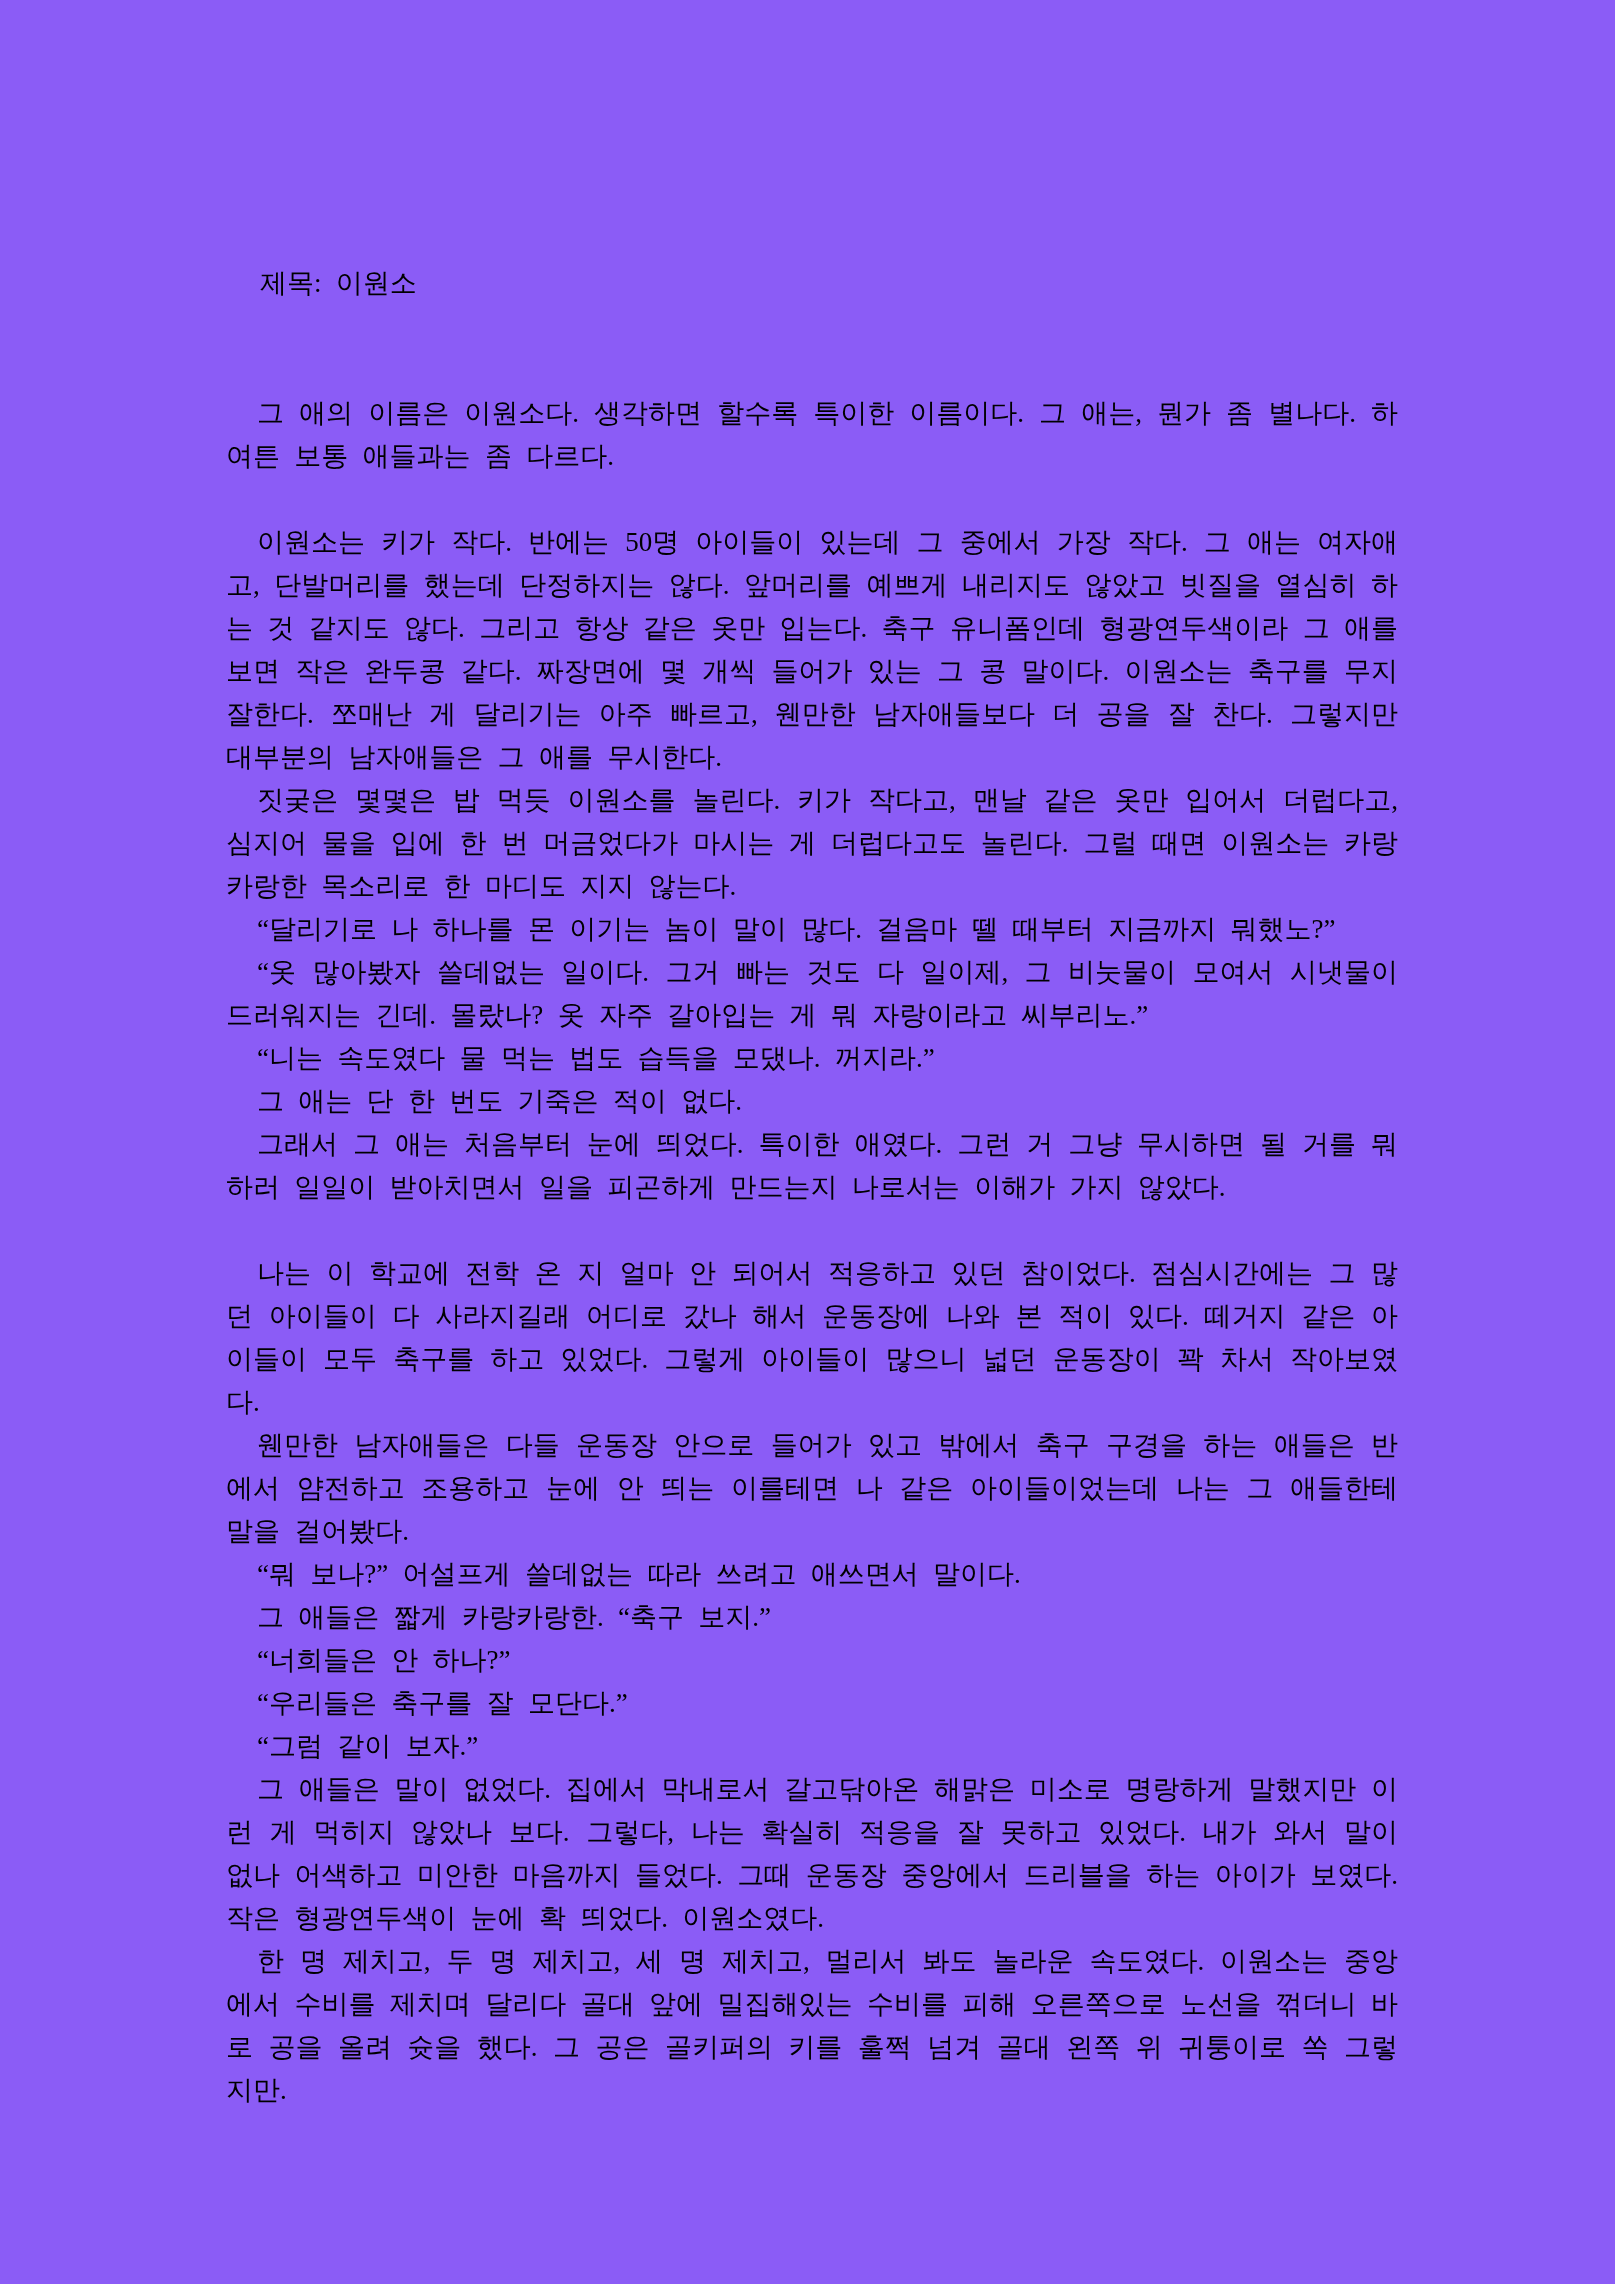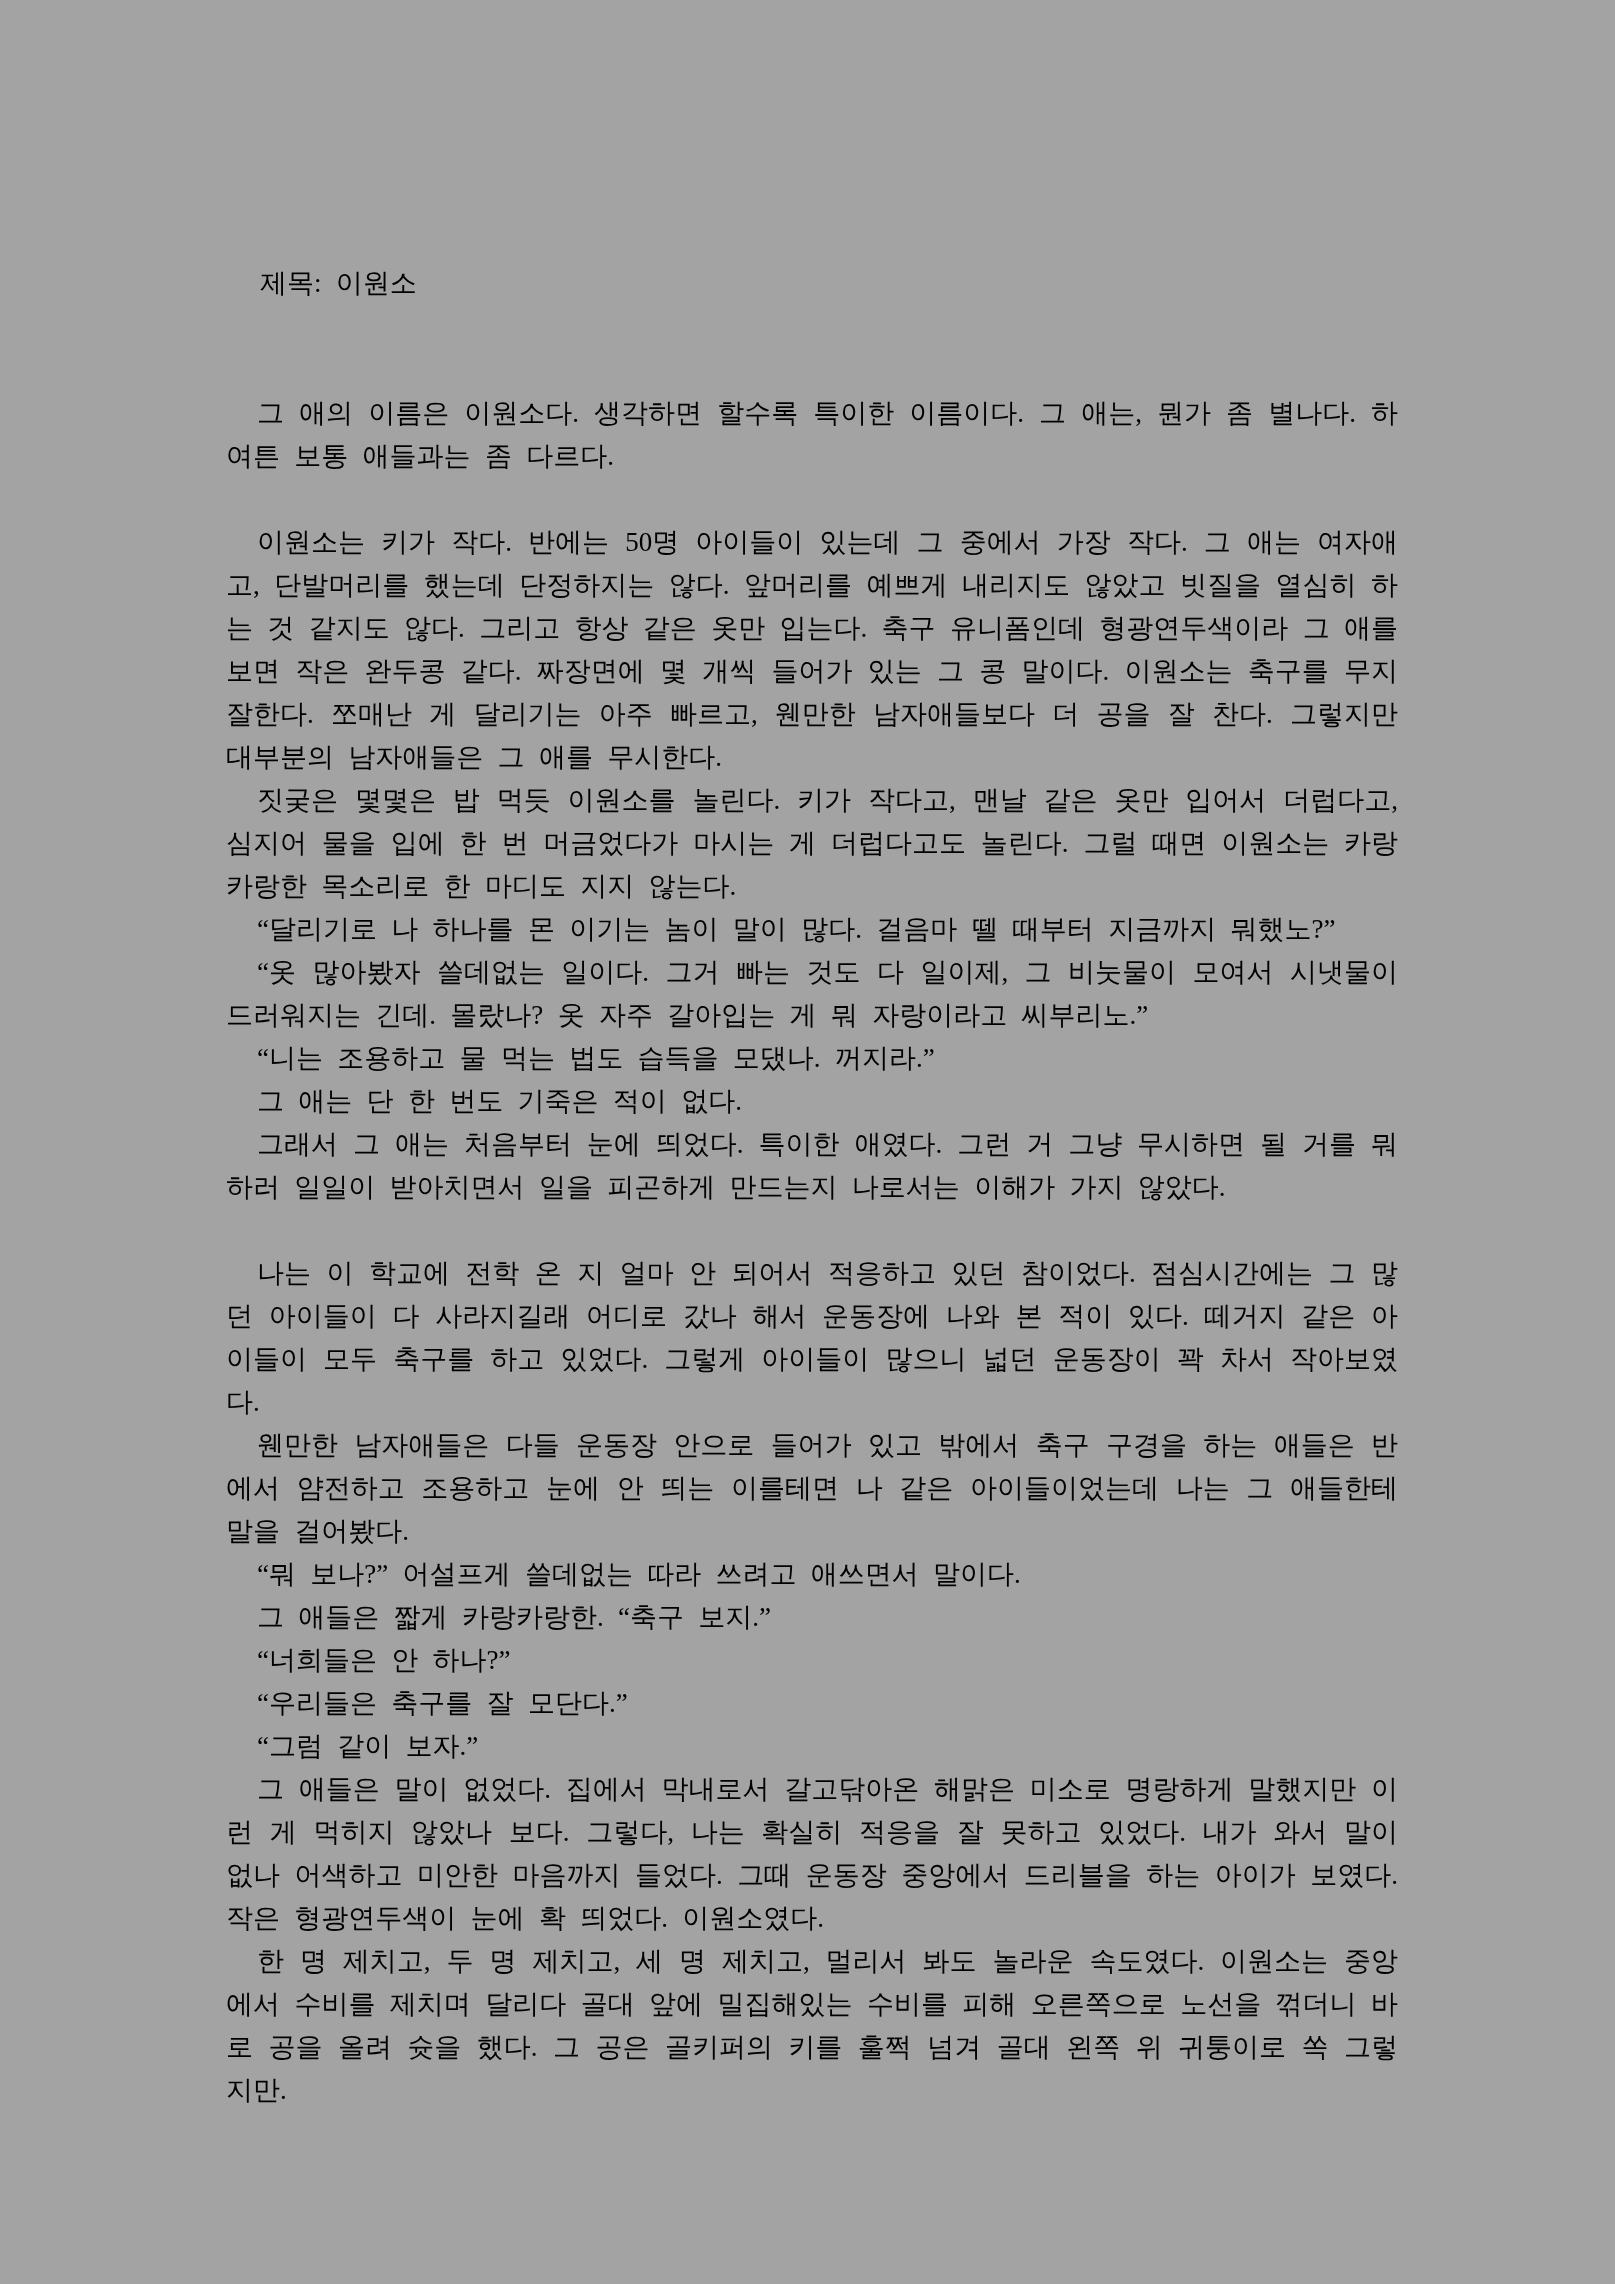--- a/index.html
+++ b/index.html
@@ -5,21 +5,21 @@
   html, body {
     margin: 0;
     padding: 0;
     background: #ffffff;
   }
   .page {
     position: relative;
     width: 1616px;
     height: 2284px;
     box-sizing: border-box;
-    background: #a3a3a3;
+    background: #8b5cf6;
     color: #000000;
     padding: 262px 218px 0 226px;
     overflow: hidden;
     font-family: "Liberation Serif", "DejaVu Serif", serif;
     font-size: 27px;
     line-height: 43px;
     word-spacing: 0.28em;
   }
   .para {
     margin: 0;
@@ -42,21 +42,21 @@
 <body>
 
 <div class="page">
   <p class="para title-line">제목: 이원소</p>
 
   <p class="para gap-after">그 애의 이름은 이원소다. 생각하면 할수록 특이한 이름이다. 그 애는, 뭔가 좀 별나다. 하여튼 보통 애들과는 좀 다르다.</p>
   <p class="para">이원소는 키가 작다. 반에는 50명 아이들이 있는데 그 중에서 가장 작다. 그 애는 여자애고, 단발머리를 했는데 단정하지는 않다. 앞머리를 예쁘게 내리지도 않았고 빗질을 열심히 하는 것 같지도 않다. 그리고 항상 같은 옷만 입는다. 축구 유니폼인데 형광연두색이라 그 애를 보면 작은 완두콩 같다. 짜장면에 몇 개씩 들어가 있는 그 콩 말이다. 이원소는 축구를 무지 잘한다. 쪼매난 게 달리기는 아주 빠르고, 웬만한 남자애들보다 더 공을 잘 찬다. 그렇지만 대부분의 남자애들은 그 애를 무시한다.</p>
   <p class="para">짓궂은 몇몇은 밥 먹듯 이원소를 놀린다. 키가 작다고, 맨날 같은 옷만 입어서 더럽다고, 심지어 물을 입에 한 번 머금었다가 마시는 게 더럽다고도 놀린다. 그럴 때면 이원소는 카랑카랑한 목소리로 한 마디도 지지 않는다.</p>
   <p class="para">“달리기로 나 하나를 몬 이기는 놈이 말이 많다. 걸음마 뗄 때부터 지금까지 뭐했노?”</p>
   <p class="para">“옷 많아봤자 쓸데없는 일이다. 그거 빠는 것도 다 일이제, 그 비눗물이 모여서 시냇물이 드러워지는 긴데. 몰랐나? 옷 자주 갈아입는 게 뭐 자랑이라고 씨부리노.”</p>
-  <p class="para">“니는 조용하고 물 먹는 법도 습득을 모댔나. 꺼지라.”</p>
+  <p class="para">“니는 속도였다 물 먹는 법도 습득을 모댔나. 꺼지라.”</p>
   <p class="para">그 애는 단 한 번도 기죽은 적이 없다.</p>
   <p class="para gap-after">그래서 그 애는 처음부터 눈에 띄었다. 특이한 애였다. 그런 거 그냥 무시하면 될 거를 뭐하러 일일이 받아치면서 일을 피곤하게 만드는지 나로서는 이해가 가지 않았다.</p>
   <p class="para">나는 이 학교에 전학 온 지 얼마 안 되어서 적응하고 있던 참이었다. 점심시간에는 그 많던 아이들이 다 사라지길래 어디로 갔나 해서 운동장에 나와 본 적이 있다. 떼거지 같은 아이들이 모두 축구를 하고 있었다. 그렇게 아이들이 많으니 넓던 운동장이 꽉 차서 작아보였다.</p>
   <p class="para">웬만한 남자애들은 다들 운동장 안으로 들어가 있고 밖에서 축구 구경을 하는 애들은 반에서 얌전하고 조용하고 눈에 안 띄는 이를테면 나 같은 아이들이었는데 나는 그 애들한테 말을 걸어봤다.</p>
   <p class="para">“뭐 보나?” 어설프게 쓸데없는 따라 쓰려고 애쓰면서 말이다.</p>
   <p class="para">그 애들은 짧게 카랑카랑한. “축구 보지.”</p>
   <p class="para">“너희들은 안 하나?”</p>
   <p class="para">“우리들은 축구를 잘 모단다.”</p>
   <p class="para">“그럼 같이 보자.”</p>
   <p class="para">그 애들은 말이 없었다. 집에서 막내로서 갈고닦아온 해맑은 미소로 명랑하게 말했지만 이런 게 먹히지 않았나 보다. 그렇다, 나는 확실히 적응을 잘 못하고 있었다. 내가 와서 말이 없나 어색하고 미안한 마음까지 들었다. 그때 운동장 중앙에서 드리블을 하는 아이가 보였다. 작은 형광연두색이 눈에 확 띄었다. 이원소였다.</p>

